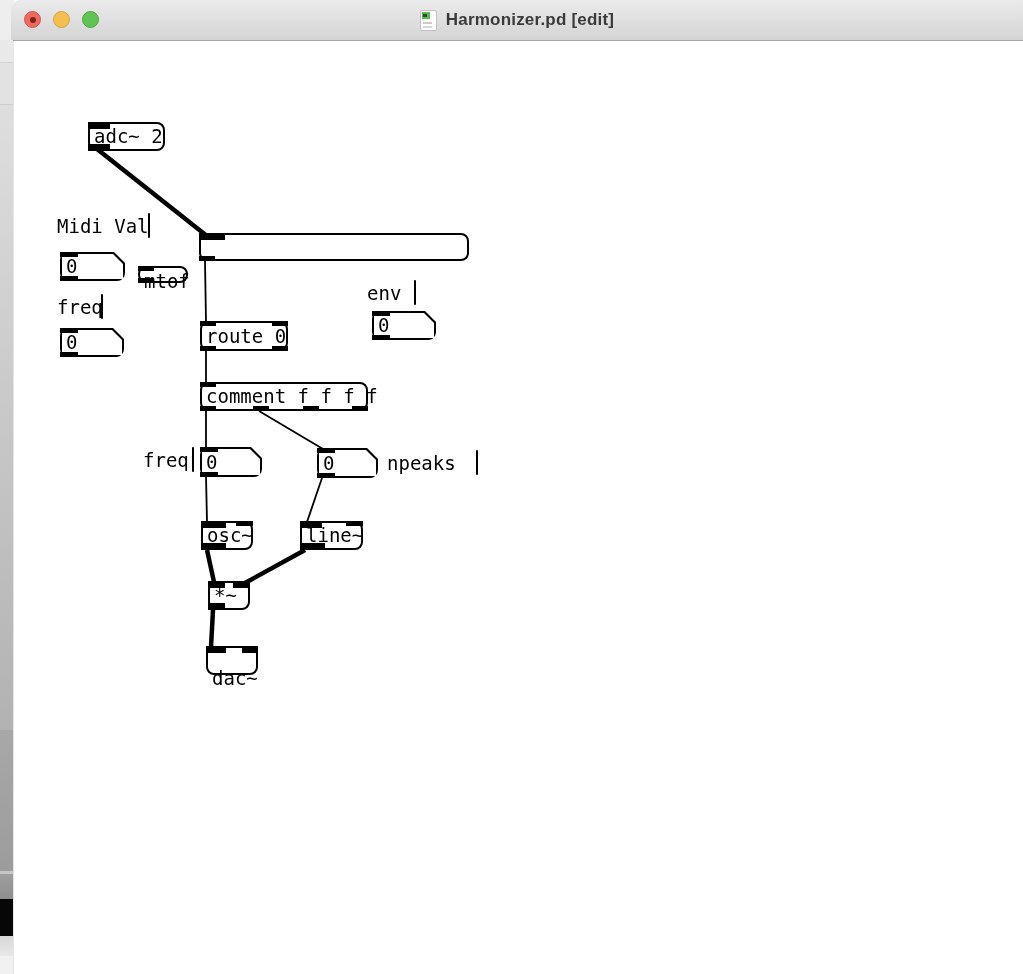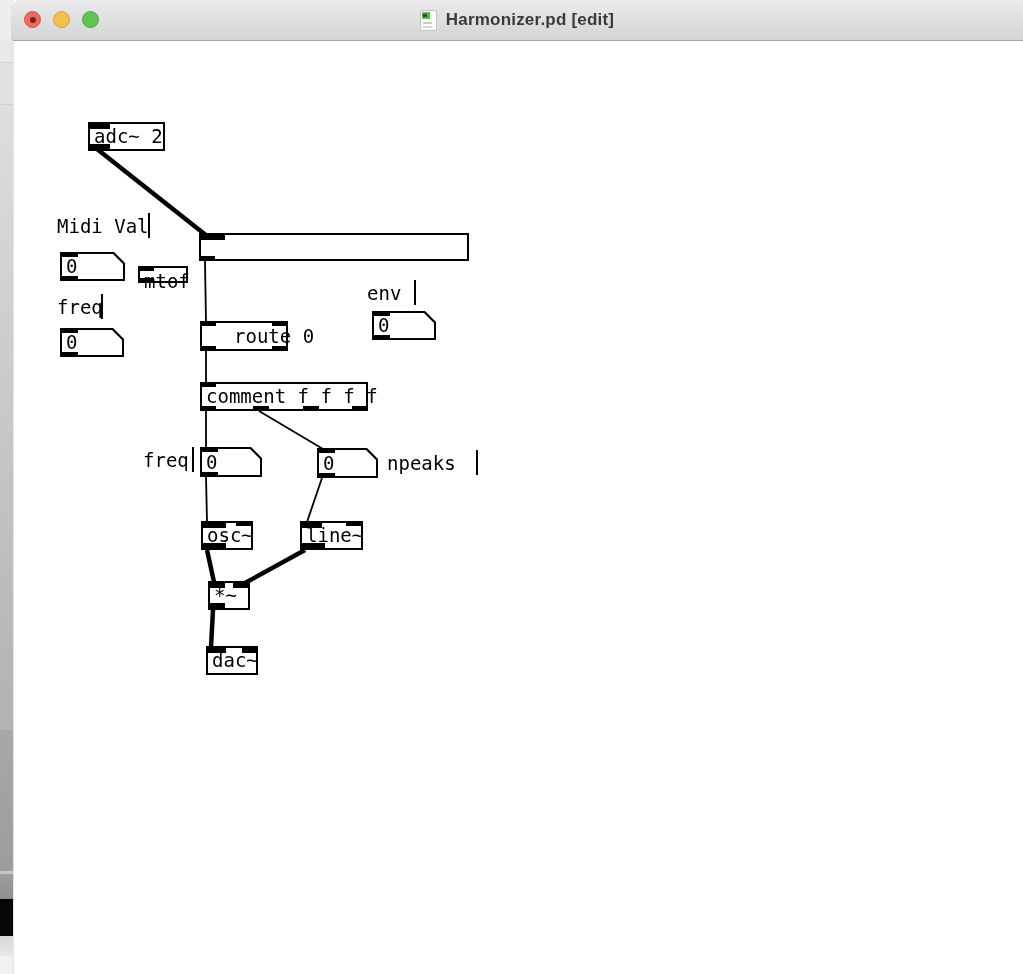--- a/index.html
+++ b/index.html
@@ -40,21 +40,21 @@
   .doc-icon .pd-green{position:absolute;left:1px;top:1px;width:8px;height:7px;background:#58b94d;}
   .doc-icon .pd-mark{position:absolute;left:2px;top:3px;width:4px;height:3px;background:#2e4c2a;}
   .doc-icon .dline1{position:absolute;left:2px;top:11px;width:9px;height:2px;background:#cccccc;}
   .doc-icon .dline2{position:absolute;left:2px;top:15px;width:9px;height:2px;background:#d6d6d6;}
   .title-text{font-size:17px;font-weight:600;color:#3a3a3a;letter-spacing:0.2px;}
   .canvas{position:absolute;left:0;top:41px;right:0;bottom:0;background:#ffffff;}
 
   
   #wires{position:absolute;left:0;top:0;width:1023px;height:974px;z-index:3;}
   #nodes{position:absolute;left:0;top:0;width:1023px;height:974px;z-index:4;pointer-events:none;}
-  #nodes > *{pointer-events:auto;}
+  #nodes > *{pointer-events:auto;border-radius:8px;}
 
   .pd-object{position:absolute;background:#fff;border:2px solid #000;box-sizing:border-box;}
   .pd-object .box-text{display:block;font-family:"DejaVu Sans Mono",monospace;font-size:19px;
                        line-height:24px;padding-left:4px;white-space:pre;color:#000;}
   .pd-number{position:absolute;background:#000;
              clip-path:polygon(0 0,calc(100% - 11px) 0,100% 11px,100% 100%,0 100%);}
   .pd-number-inner{position:absolute;left:2px;top:2px;right:2px;bottom:2px;background:#fff;
              clip-path:polygon(0 0,calc(100% - 10px) 0,100% 10px,100% 100%,0 100%);}
   .pd-number .box-text{position:absolute;left:2px;top:2px;font-family:"DejaVu Sans Mono",monospace;
              font-size:19px;line-height:25px;padding-left:4px;color:#000;z-index:1;}
@@ -112,21 +112,21 @@
       </div>
       <div class="pd-object" style="left: 199px; top: 233px; width: 270px; height: 28px;">
         <div class="iolet" style="width: 26px; height: 7px; left: -2px; top: -2px;"></div>
         <div class="iolet" style="width: 16px; height: 5px; left: -2px; bottom: -2px;"></div>
       </div>
       <div class="pd-object" style="left: 138px; top: 266px; width: 50px; height: 17px;">
         <span class="box-text" style="line-height: 27px;">mtof</span>
         <div class="iolet" style="width: 16px; height: 5px; left: -2px; top: -2px;"></div>
         <div class="iolet" style="width: 16px; height: 5px; left: -2px; bottom: -2px;"></div>
       </div>
-      <div class="pd-object" style="left: 200px; top: 321px; width: 88px; height: 30px; padding-left: 28px;">
+      <div class="pd-object" style="left: 200px; top: 321px; width: 88px; height: 30px;">
         <span class="box-text" style="line-height: 26px;">route 0</span>
         <div class="iolet" style="width: 16px; height: 5px; left: -2px; top: -2px;"></div>
         <div class="iolet" style="width: 16px; height: 5px; left: 70px; top: -2px;"></div>
         <div class="iolet" style="width: 16px; height: 5px; left: -2px; bottom: -2px;"></div>
         <div class="iolet" style="width: 16px; height: 5px; left: 70px; bottom: -2px;"></div>
       </div>
       <div class="pd-object" style="left: 200px; top: 382px; width: 168px; height: 29px;">
         <span class="box-text" style="line-height: 25px;">comment f f f f</span>
         <div class="iolet" style="width: 16px; height: 5px; left: -2px; top: -2px;"></div>
         <div class="iolet" style="width: 16px; height: 5px; left: -2px; bottom: -2px;"></div>
@@ -146,21 +146,21 @@
         <div class="iolet" style="width: 17px; height: 5px; left: 44px; top: -2px;"></div>
         <div class="iolet" style="width: 25px; height: 7px; left: -2px; bottom: -2px;"></div>
       </div>
       <div class="pd-object" style="left: 208px; top: 581px; width: 42px; height: 29px;">
         <span class="box-text" style="line-height: 25px;">*~</span>
         <div class="iolet" style="width: 17px; height: 7px; left: -2px; top: -2px;"></div>
         <div class="iolet" style="width: 17px; height: 7px; left: 23px; top: -2px;"></div>
         <div class="iolet" style="width: 17px; height: 7px; left: -2px; bottom: -2px;"></div>
       </div>
       <div class="pd-object" style="left: 206px; top: 646px; width: 52px; height: 29px;">
-        <span class="box-text" style="line-height: 25px;">dac~</span>
+        <span class="box-text" style="line-height: 25px; margin-top: 18px;">dac~</span>
         <div class="iolet" style="width: 20px; height: 7px; left: -2px; top: -2px;"></div>
         <div class="iolet" style="width: 16px; height: 7px; left: 34px; top: -2px;"></div>
       </div>
       <div class="pd-number" style="left: 60px; top: 252px; width: 65px; height: 29px;">
         <div class="pd-number-inner"></div>
         <span class="box-text" style="line-height: 25px;">0</span>
         <div class="iolet" style="width: 18px; height: 5px; left: 0px; top: 0px;"></div>
         <div class="iolet" style="width: 18px; height: 5px; left: 0px; bottom: 0px;"></div>
       </div>
       <div class="pd-number" style="left: 60px; top: 328px; width: 64px; height: 29px;">

